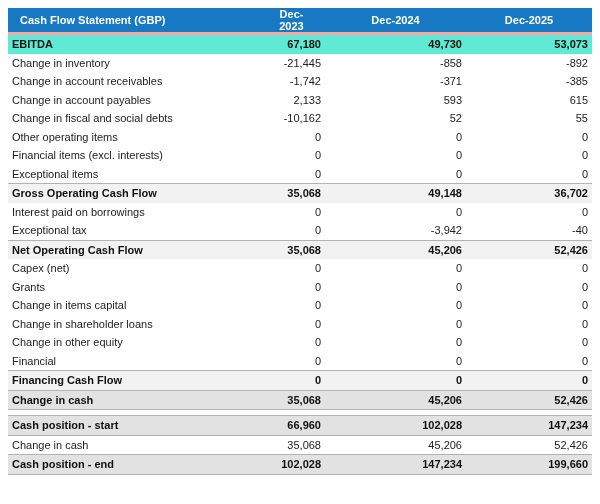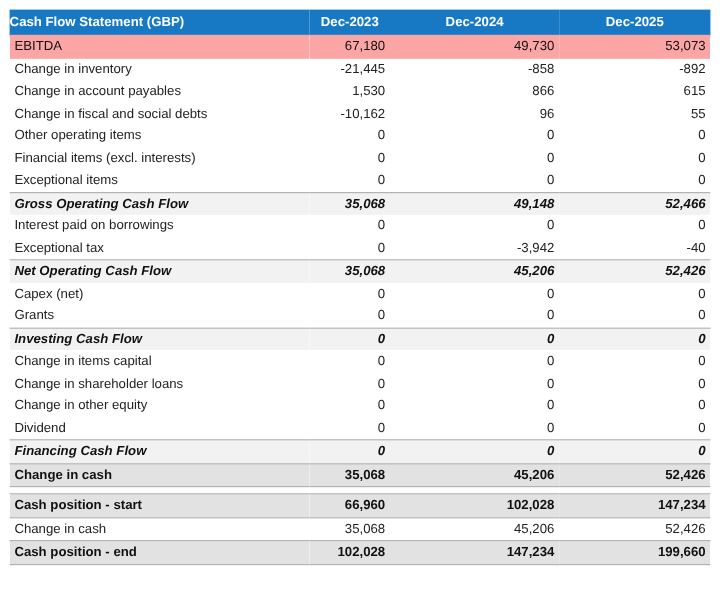--- a/index.html
+++ b/index.html
@@ -25,54 +25,53 @@
   col.c-label { width: 250px; }
   col.c-y1    { width: 67px;  }
   col.c-y2    { width: 141px; }
   col.c-y3    { width: 126px; }
 
   thead th {
     background: #1779c4;
     color: #ffffff;
     font-weight: bold;
     height: 21px;
-    padding: 0 0;
-    border-bottom: 1px solid #fca5a5;
+    padding: 0 12px;
+    border-bottom: 3px solid #fca5a5;
   }
   thead th.label { text-align: left; }
   thead th.num   { }
 
   tbody td {
     height: 18.5px;
     padding: 0 4px;
     vertical-align: middle;
     white-space: nowrap;
     overflow: hidden;
   }
   tbody td.label { text-align: left; }
   tbody td.num   { text-align: right; }
 
   tr.row-normal td { background: #ffffff; font-weight: normal; }
   tr.row-subtotal td {
     background: #f2f2f2;
     font-weight: bold;
     color: #111111;
     border-top: 1px solid #b3b3b3;
-    font-style: italic;
   }
   tr.row-total td {
     background: #e2e2e2;
     font-weight: bold;
     color: #111111;
     border-top: 1px solid #b3b3b3;
     border-bottom: 1px solid #b3b3b3;
   }
   tr.row-emphasis td {
-    background: #fca5a5;
-    font-weight: normal;
+    background: #5eead4;
+    font-weight: bold;
     color: #111111;
   }
   tr.gap-row td {
     height: 5px;
     background: #ffffff;
     padding: 0;
     border: none;
   }
 </style>
 </head>
@@ -101,29 +100,35 @@
           <td class="num">49,730</td>
           <td class="num">53,073</td>
         </tr>
         <tr class="row-normal">
           <td class="label">Change in inventory</td>
           <td class="num">-21,445</td>
           <td class="num">-858</td>
           <td class="num">-892</td>
         </tr>
         <tr class="row-normal">
+          <td class="label">Change in account receivables</td>
+          <td class="num">-1,742</td>
+          <td class="num">-371</td>
+          <td class="num">-385</td>
+        </tr>
+        <tr class="row-normal">
           <td class="label">Change in account payables</td>
-          <td class="num">1,530</td>
-          <td class="num">866</td>
+          <td class="num">2,133</td>
+          <td class="num">593</td>
           <td class="num">615</td>
         </tr>
         <tr class="row-normal">
           <td class="label">Change in fiscal and social debts</td>
           <td class="num">-10,162</td>
-          <td class="num">96</td>
+          <td class="num">52</td>
           <td class="num">55</td>
         </tr>
         <tr class="row-normal">
           <td class="label">Other operating items</td>
           <td class="num">0</td>
           <td class="num">0</td>
           <td class="num">0</td>
         </tr>
         <tr class="row-normal">
           <td class="label">Financial items (excl. interests)</td>
@@ -134,21 +139,21 @@
         <tr class="row-normal">
           <td class="label">Exceptional items</td>
           <td class="num">0</td>
           <td class="num">0</td>
           <td class="num">0</td>
         </tr>
         <tr class="row-subtotal">
           <td class="label">Gross Operating Cash Flow</td>
           <td class="num">35,068</td>
           <td class="num">49,148</td>
-          <td class="num">52,466</td>
+          <td class="num">36,702</td>
         </tr>
         <tr class="row-normal">
           <td class="label">Interest paid on borrowings</td>
           <td class="num">0</td>
           <td class="num">0</td>
           <td class="num">0</td>
         </tr>
         <tr class="row-normal">
           <td class="label">Exceptional tax</td>
           <td class="num">0</td>
@@ -166,46 +171,40 @@
           <td class="num">0</td>
           <td class="num">0</td>
           <td class="num">0</td>
         </tr>
         <tr class="row-normal">
           <td class="label">Grants</td>
           <td class="num">0</td>
           <td class="num">0</td>
           <td class="num">0</td>
         </tr>
-        <tr class="row-subtotal">
-          <td class="label">Investing Cash Flow</td>
-          <td class="num">0</td>
-          <td class="num">0</td>
-          <td class="num">0</td>
-        </tr>
         <tr class="row-normal">
           <td class="label">Change in items capital</td>
           <td class="num">0</td>
           <td class="num">0</td>
           <td class="num">0</td>
         </tr>
         <tr class="row-normal">
           <td class="label">Change in shareholder loans</td>
           <td class="num">0</td>
           <td class="num">0</td>
           <td class="num">0</td>
         </tr>
         <tr class="row-normal">
           <td class="label">Change in other equity</td>
           <td class="num">0</td>
           <td class="num">0</td>
           <td class="num">0</td>
         </tr>
         <tr class="row-normal">
-          <td class="label">Dividend</td>
+          <td class="label">Financial</td>
           <td class="num">0</td>
           <td class="num">0</td>
           <td class="num">0</td>
         </tr>
         <tr class="row-subtotal">
           <td class="label">Financing Cash Flow</td>
           <td class="num">0</td>
           <td class="num">0</td>
           <td class="num">0</td>
         </tr>

